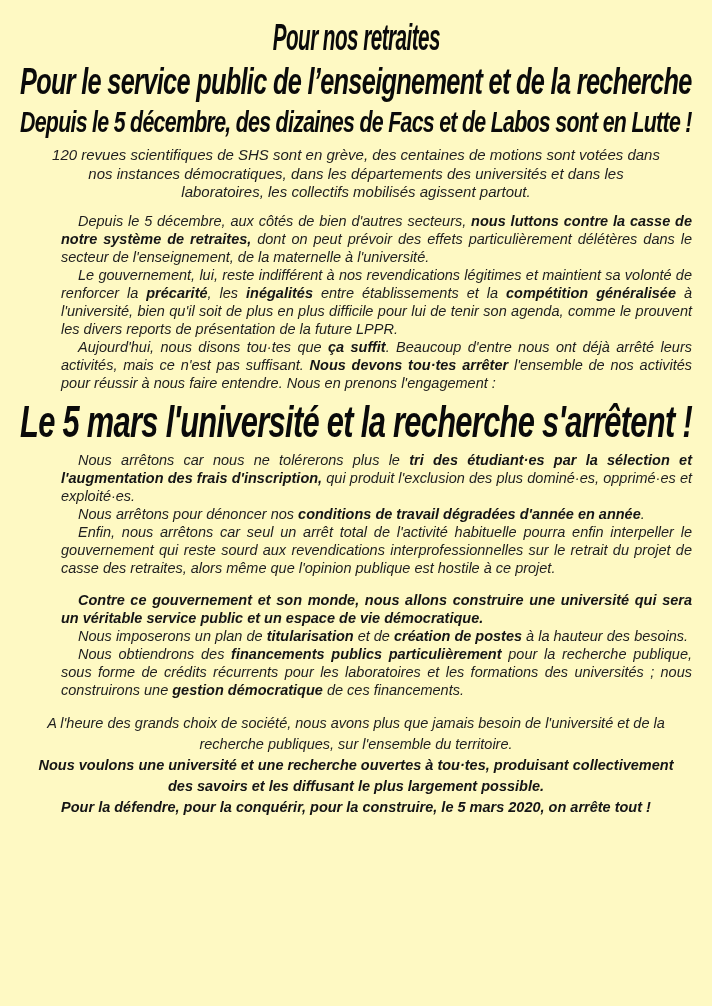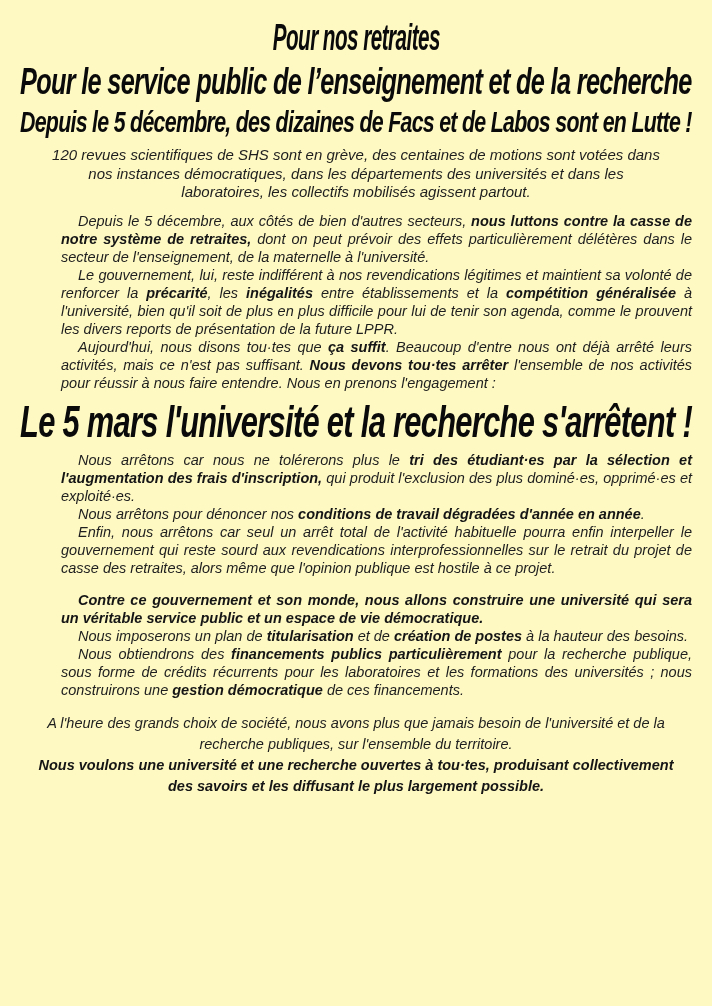--- a/index.html
+++ b/index.html
@@ -95,15 +95,16 @@
 
   <section class="body-block gap-top">
     <p class="para"><b>Contre ce gouvernement et son monde, nous allons construire une université qui sera un véritable service public et un espace de vie démocratique.</b></p>
     <p class="para"><span>Nous imposerons un plan de </span><b>titularisation</b><span> et de </span><b>création de postes</b><span> à la hauteur des besoins.</span></p>
     <p class="para"><span>Nous obtiendrons des </span><b>financements publics particulièrement</b><span> pour la recherche publique, sous forme de crédits récurrents pour les laboratoires et les formations des universités ; nous construirons une </span><b>gestion démocratique</b><span> de ces financements.</span></p>
   </section>
 
   <footer class="footer-block">
     <p class="fline">A l'heure des grands choix de société, nous avons plus que jamais besoin de l'université et de la recherche publiques, sur l'ensemble du territoire.</p>
     <p class="fline bold">Nous voulons une université et une recherche ouvertes à tou·tes, produisant collectivement des savoirs et les diffusant le plus largement possible.</p>
+    <p class="fline bold">Pour la défendre, pour la conquérir, pour la construire, le 5 mars 2020, on arrête tout !</p>
   </footer>
 
 </div>
 
 </body></html>

